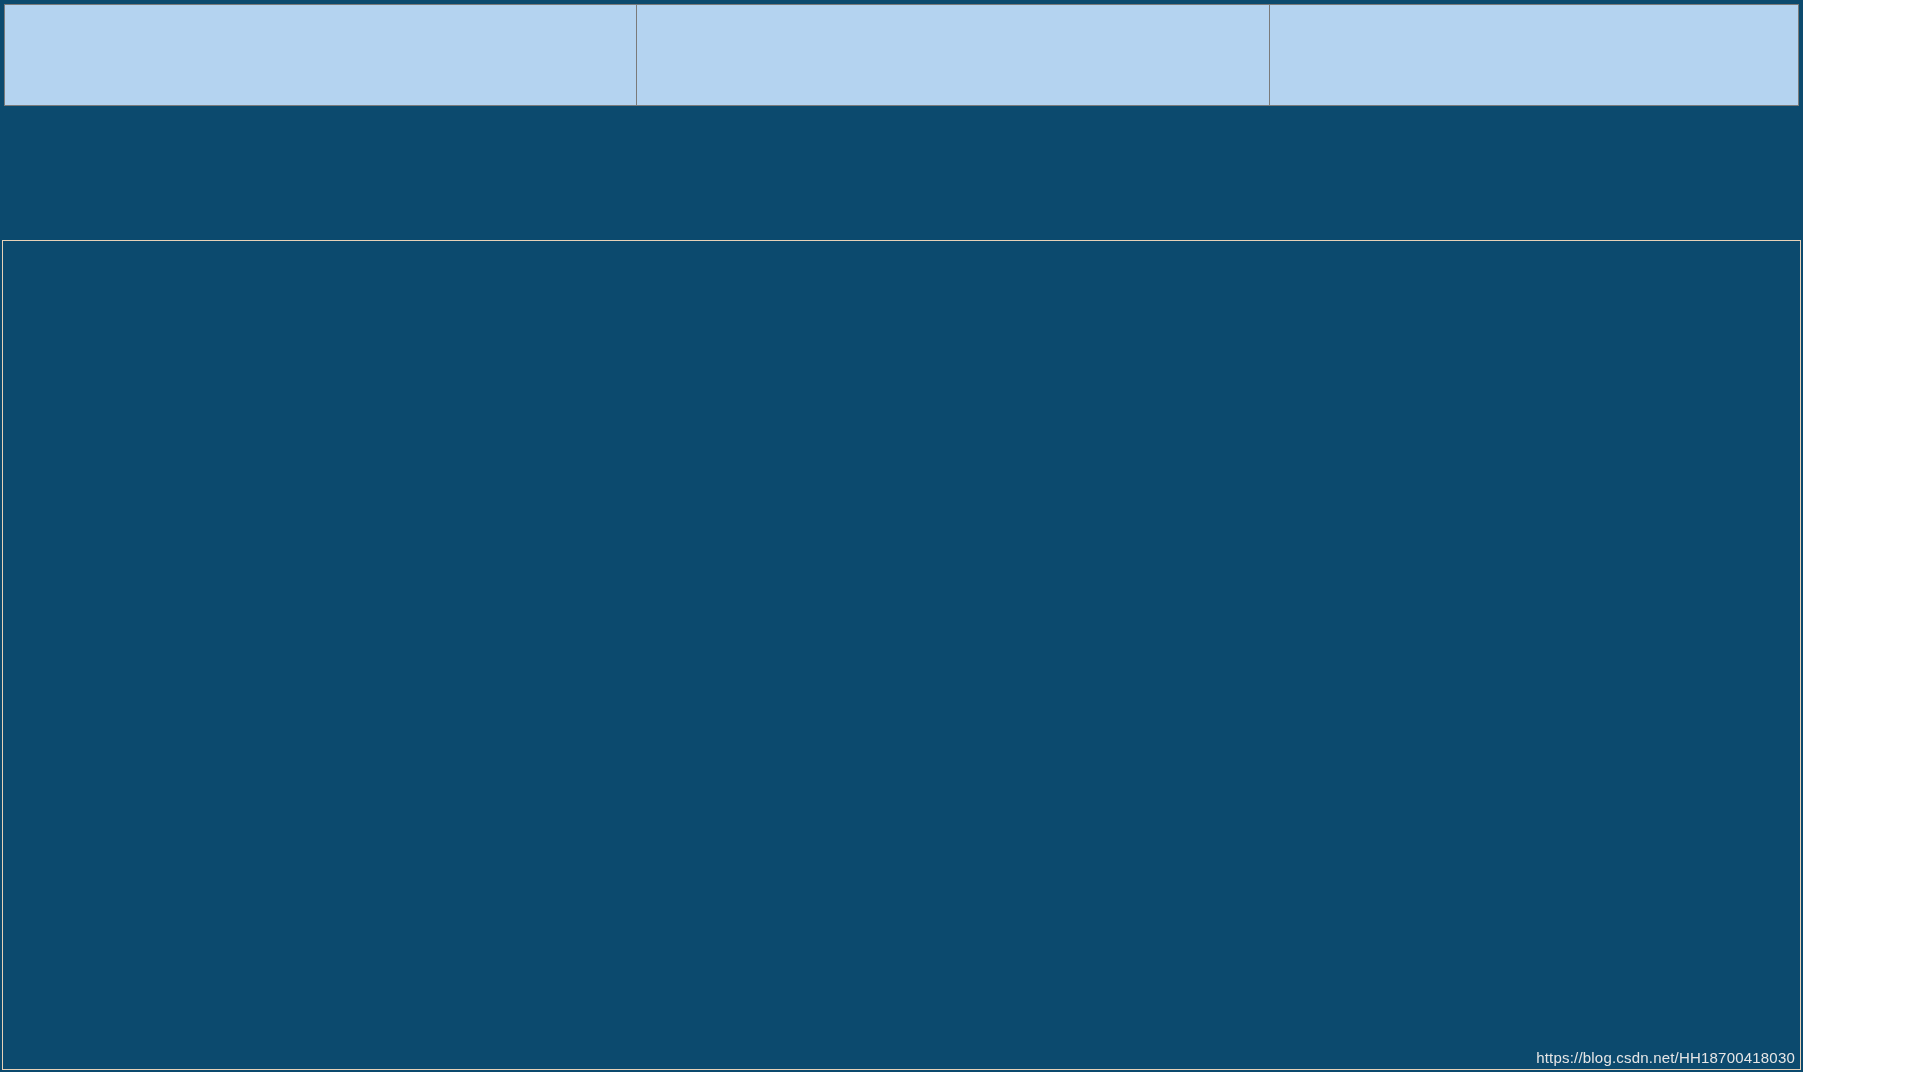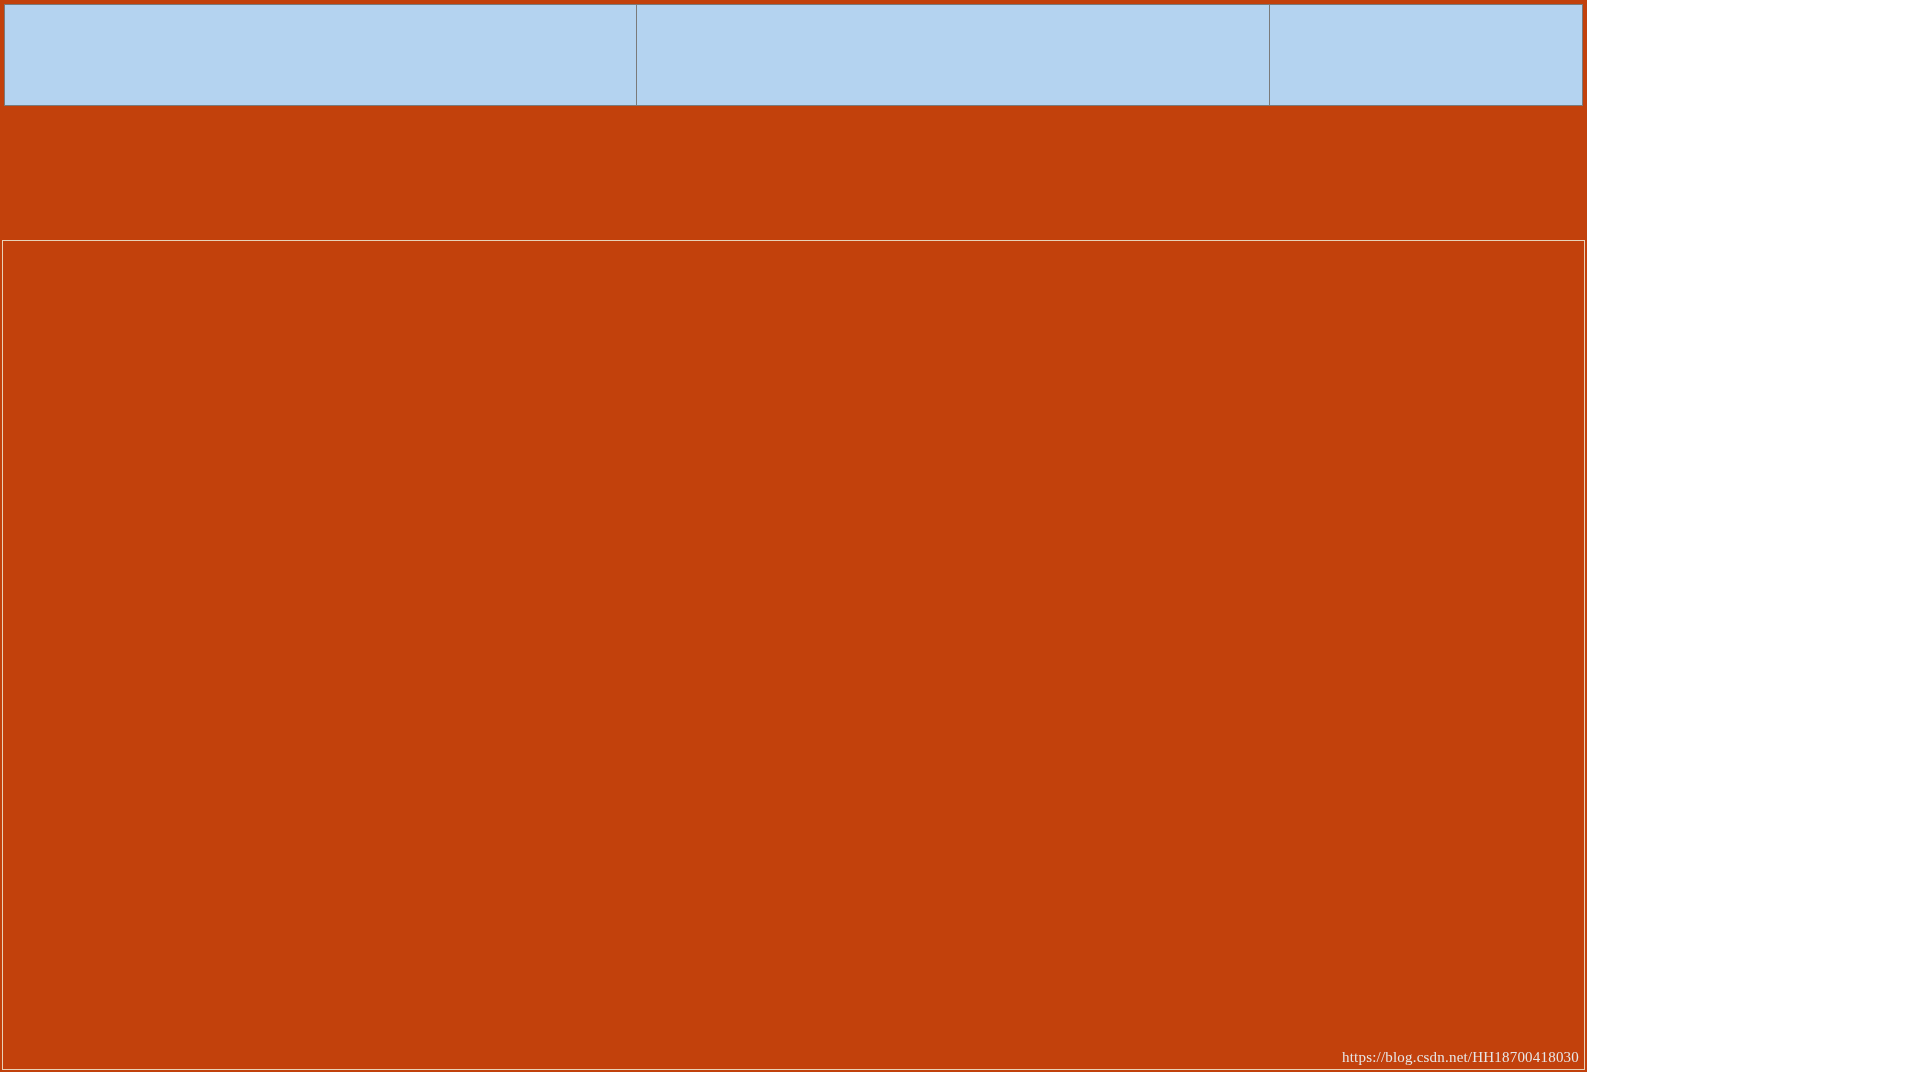--- a/index.html
+++ b/index.html
@@ -8,24 +8,23 @@
       box-sizing: border-box;
     }
     html, body {
       width: 100%;
       height: 100%;
       background: #ffffff;
       font-family: Arial, sans-serif;
     }
     .page-container {
       position: relative;
-      width: 1587px;
+      width: 1803px;
       height: 1072px;
-      background: #c2410c;
-      font-family: Liberation Serif, serif;
+      background: #0c4a6e;
     }
     .table-wrap {
       position: absolute;
       top: 4px;
       left: 4px;
       right: 4px;
       display: flex;
     }
     .header-cell {
       height: 102px;

